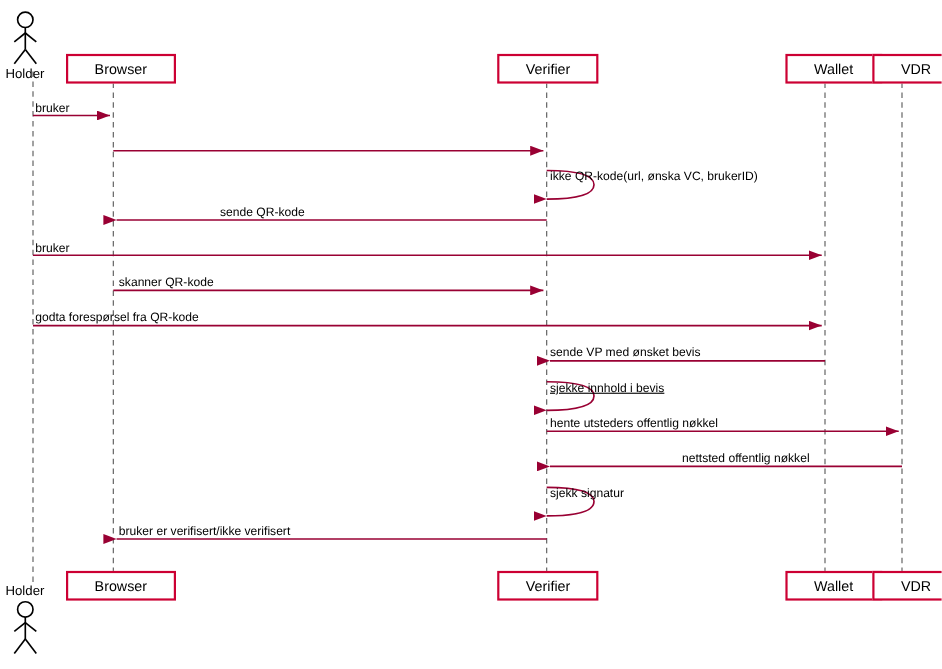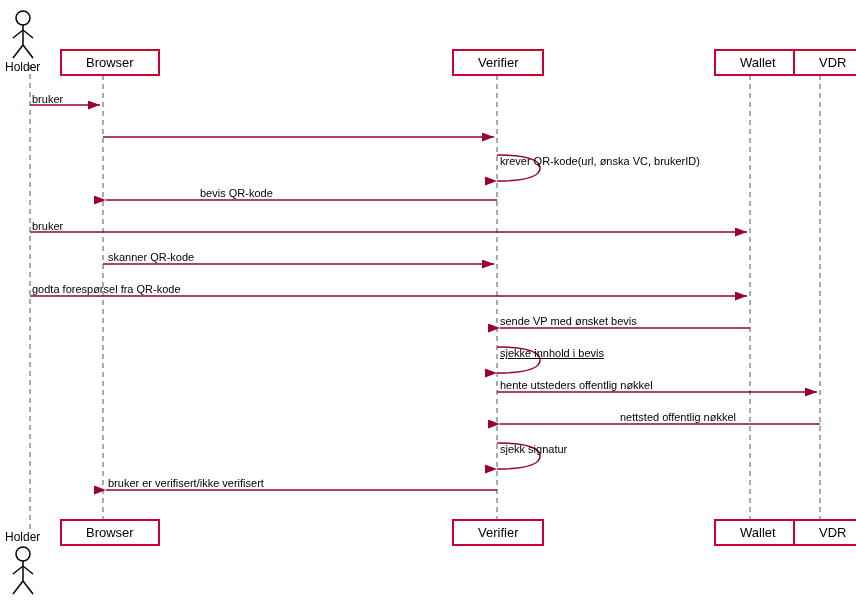--- a/index.html
+++ b/index.html
@@ -121,23 +121,23 @@
 
   <div class="actor-box" style="left:452px; top:49px;">Verifier</div>
 
   <div class="actor-box" style="left:714px; top:49px;">Wallet</div>
 
   <div class="actor-box" style="left:793px; top:49px;">VDR</div>
 
   <div class="arrow-label" style="left:32px; top:93px;">bruker</div>
 
 
-  <div class="arrow-label" style="left:500px; top:155px;">krever QR-kode(url, ønska VC, brukerID)</div>
+  <div class="arrow-label" style="left:500px; top:155px;">ikke QR-kode(url, ønska VC, brukerID)</div>
 
-  <div class="arrow-label" style="left:200px; top:187px;">bevis QR-kode</div>
+  <div class="arrow-label" style="left:200px; top:187px;">sende QR-kode</div>
 
   <div class="arrow-label" style="left:32px; top:220px;">bruker</div>
 
   <div class="arrow-label" style="left:108px; top:251px;">skanner QR-kode</div>
 
   <div class="arrow-label" style="left:32px; top:283px;text-align:center;">godta forespørsel fra QR-kode</div>
 
   <div class="arrow-label" style="left:500px; top:315px;">sende VP med ønsket bevis</div>
 
   <div class="arrow-label" style="left:500px; top:347px;text-decoration:underline;">sjekke innhold i bevis</div>

